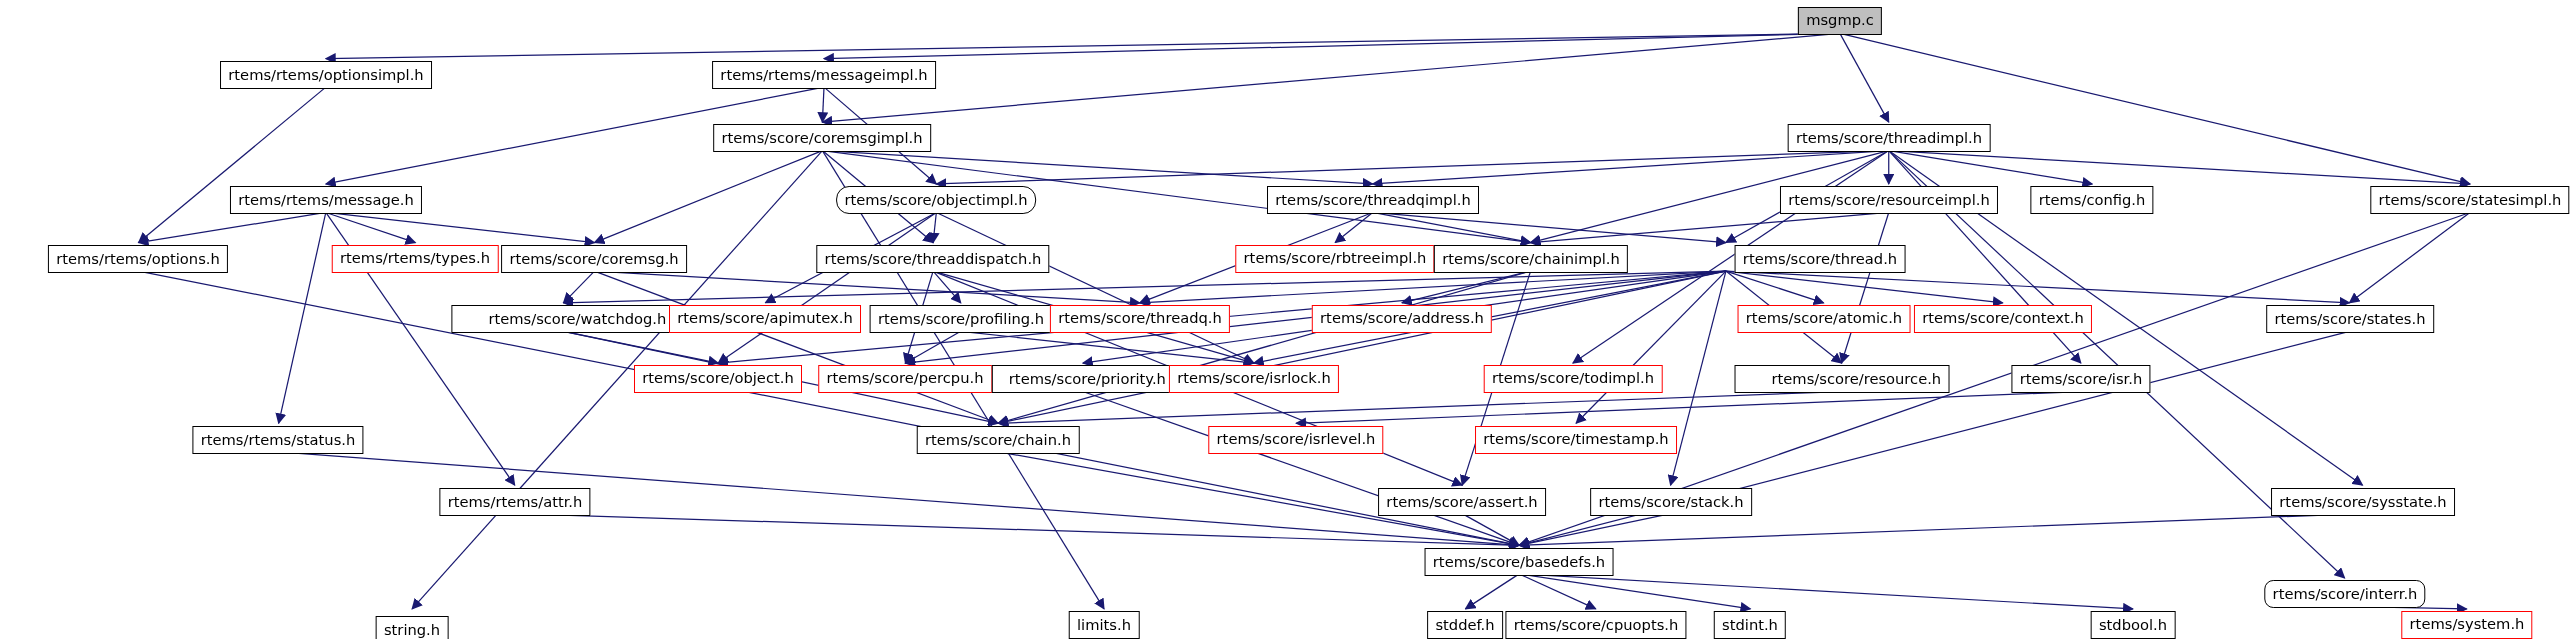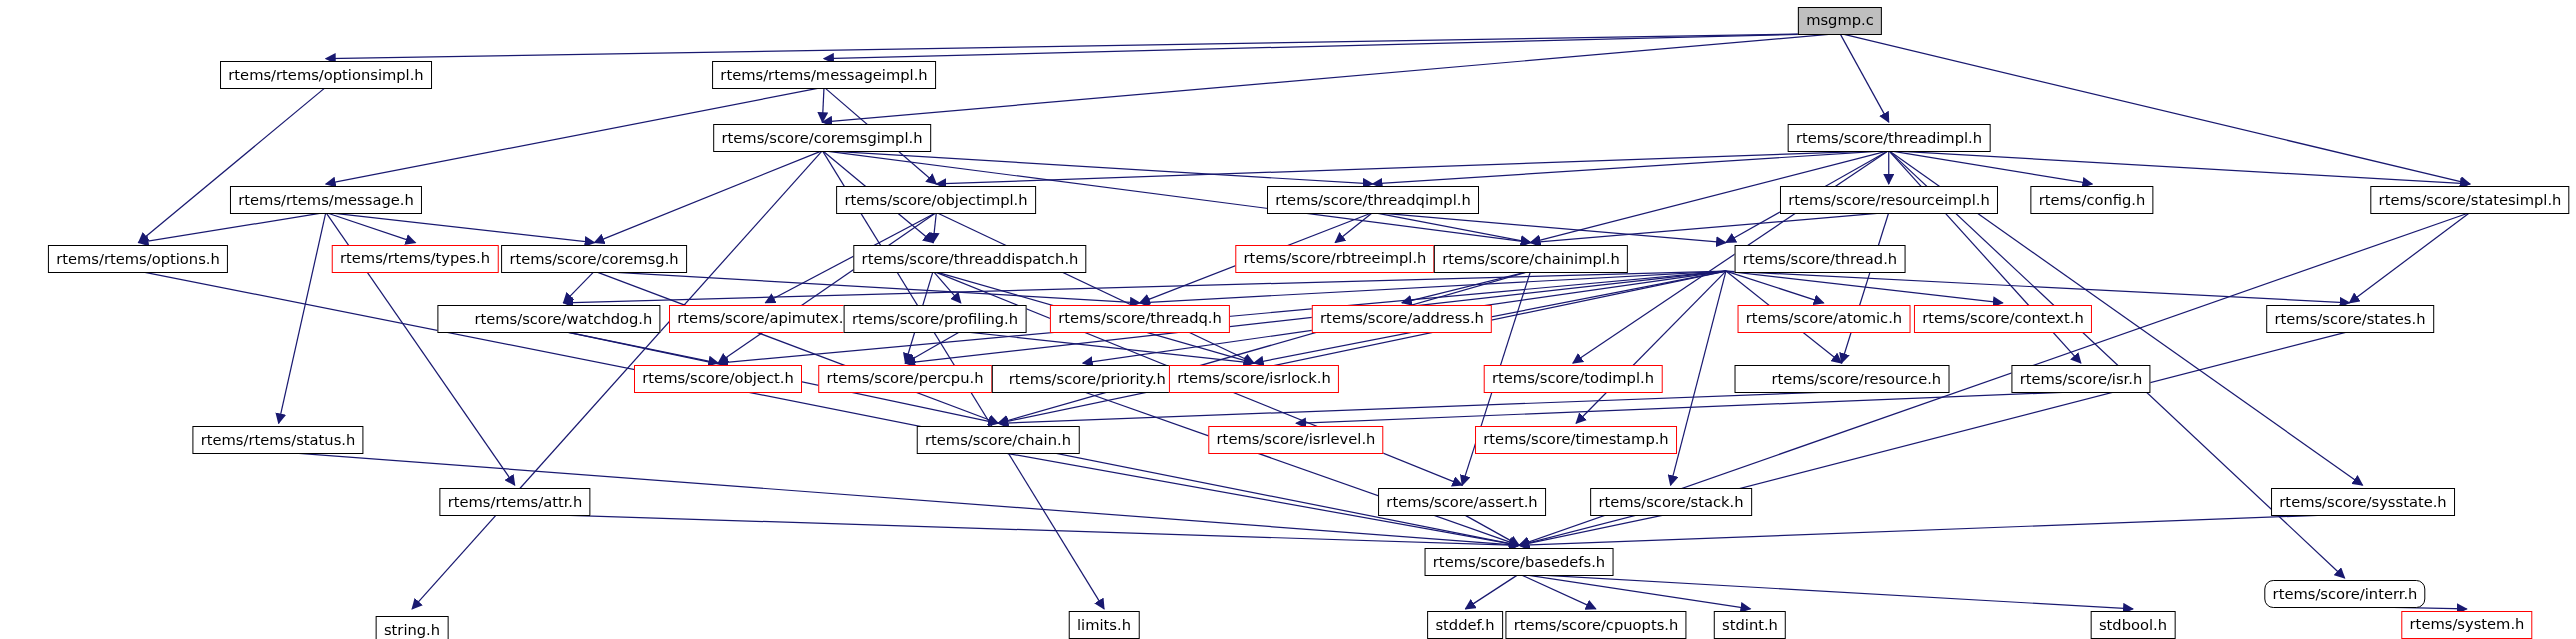--- a/index.html
+++ b/index.html
@@ -128,35 +128,35 @@
       <line x1="1866" y1="705" x2="2620" y2="748" stroke="#191970" stroke-width="1.5" marker-end="url(#arrow)"></line>
       <line x1="2880" y1="745" x2="3030" y2="748" stroke="#191970" stroke-width="1.5" marker-end="url(#arrow)"></line>
     </svg>
 
 <div class="node root" style="left: 1840px; top: 21px;">msgmp.c</div>
     <div class="node" style="left: 326px; top: 75px;">rtems/rtems/optionsimpl.h</div>
     <div class="node" style="left: 824px; top: 75px;">rtems/rtems/messageimpl.h</div>
     <div class="node" style="left: 822px; top: 138px;">rtems/score/coremsgimpl.h</div>
     <div class="node" style="left: 1889px; top: 138px;">rtems/score/threadimpl.h</div>
     <div class="node" style="left: 326px; top: 200px;">rtems/rtems/message.h</div>
-    <div class="node" style="left: 936px; top: 200px;">rtems/score/objectimpl.h</div>
+    <div class="node" style="left: 936px; top: 200px; border-radius: 13px;">rtems/score/objectimpl.h</div>
     <div class="node" style="left: 1373px; top: 200px; text-align: right;">rtems/score/threadqimpl.h</div>
     <div class="node" style="left: 1889px; top: 200px;">rtems/score/resourceimpl.h</div>
     <div class="node" style="left: 2092px; top: 200px;">rtems/config.h</div>
     <div class="node" style="left: 2470px; top: 200px;">rtems/score/statesimpl.h</div>
     <div class="node" style="left: 138px; top: 259px;">rtems/rtems/options.h</div>
     <div class="node truncated" style="left: 415px; top: 259px;">rtems/rtems/types.h</div>
     <div class="node" style="left: 594px; top: 259px;">rtems/score/coremsg.h</div>
-    <div class="node" style="left: 933px; top: 259px; margin-left: 37px;">rtems/score/threaddispatch.h</div>
+    <div class="node" style="left: 933px; top: 259px;">rtems/score/threaddispatch.h</div>
     <div class="node truncated" style="left: 1335px; top: 259px;">rtems/score/rbtreeimpl.h</div>
     <div class="node" style="left: 1531px; top: 259px;">rtems/score/chainimpl.h</div>
     <div class="node" style="left: 1820px; top: 259px;">rtems/score/thread.h</div>
-    <div class="node" style="left: 549px; top: 319px; padding-left: 36px;">rtems/score/watchdog.h</div>
+    <div class="node" style="left: 563px; top: 319px; padding-left: 36px;">rtems/score/watchdog.h</div>
     <div class="node truncated" style="left: 765px; top: 319px;">rtems/score/apimutex.h</div>
-    <div class="node" style="left: 935px; top: 319px;">rtems/score/profiling.h</div>
+    <div class="node" style="left: 961px; top: 319px;">rtems/score/profiling.h</div>
     <div class="node truncated" style="left: 1140px; top: 319px;">rtems/score/threadq.h</div>
     <div class="node truncated" style="left: 1402px; top: 319px;">rtems/score/address.h</div>
     <div class="node truncated" style="left: 1824px; top: 319px;">rtems/score/atomic.h</div>
     <div class="node truncated" style="left: 2003px; top: 319px;">rtems/score/context.h</div>
     <div class="node" style="left: 2350px; top: 319px;">rtems/score/states.h</div>
     <div class="node truncated" style="left: 718px; top: 379px;">rtems/score/object.h</div>
     <div class="node truncated" style="left: 905px; top: 379px;">rtems/score/percpu.h</div>
     <div class="node" style="left: 1083px; top: 379px; padding-left: 16px;">rtems/score/priority.h</div>
     <div class="node truncated" style="left: 1254px; top: 379px;">rtems/score/isrlock.h</div>
     <div class="node truncated" style="left: 1573px; top: 379px;">rtems/score/todimpl.h</div>

